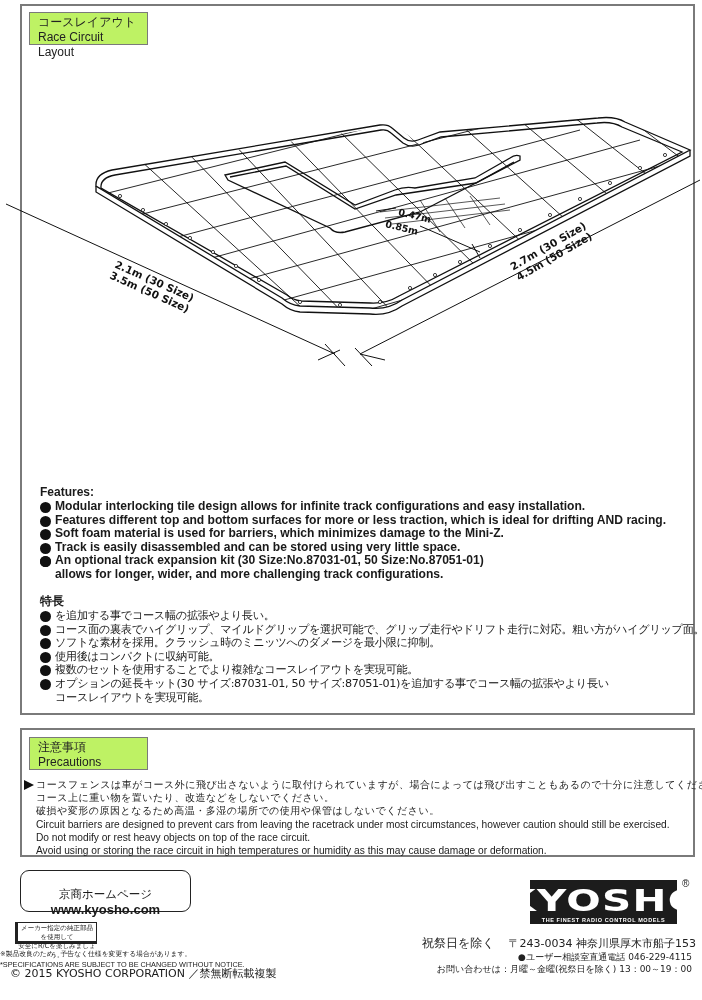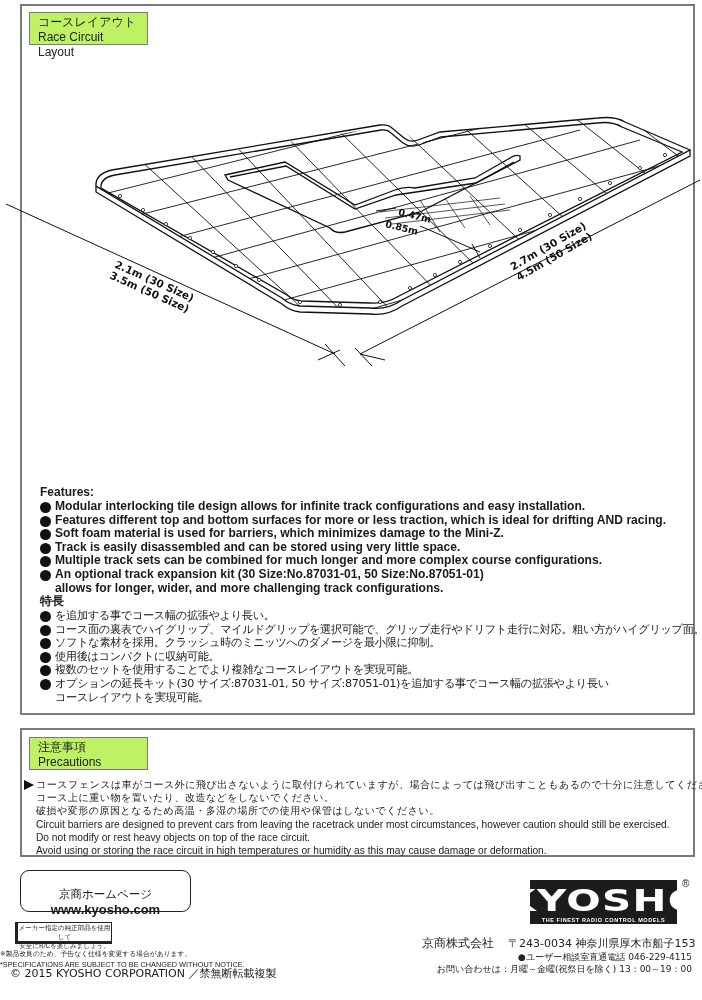--- a/index.html
+++ b/index.html
@@ -35,21 +35,21 @@
 
     .prec-body { position: absolute; left: 24px; top: 778px; width: 668px; font-size: 10.2px; line-height: 13.2px; color: #222; }
     .prec-body .row { position: relative; padding-left: 12px; white-space: nowrap; }
     .prec-body .arrow { position: absolute; left: 0; top: 2px; width: 0; height: 0; border-top: 5px solid transparent; border-bottom: 5px solid transparent; border-left: 10px solid #111; }
     .prec-body .jp { font-family: "DejaVu Sans", sans-serif; font-size: 10px; letter-spacing: 0.5px; }
 
     .homepage-box { position: absolute; left: 20px; top: 870px; width: 171px; height: 42px; border: 1.5px solid #222; border-radius: 9px; text-align: center; }
     .homepage-box .jp { font-family: "DejaVu Sans", sans-serif; font-size: 11.5px; line-height: 16px; margin-top: 15px; }
     .homepage-box .url { font-weight: bold; font-size: 13px; line-height: 16px; }
 
-    .genuine-box { position: absolute; left: 15px; top: 922px; width: 97px; height: 22px; border: 1px solid #222; border-left: 3px solid #222; border-bottom: 3px solid #222; font-family: "DejaVu Sans", sans-serif; font-size: 6.5px; line-height: 9px; text-align: center; padding-top: 1px; }
+    .genuine-box { position: absolute; left: 15px; top: 922px; width: 82px; height: 22px; border: 1px solid #222; border-left: 3px solid #222; border-bottom: 3px solid #222; font-family: "DejaVu Sans", sans-serif; font-size: 6.5px; line-height: 9px; text-align: center; padding-top: 1px; }
 
     .notices { position: absolute; left: 0; top: 950px; font-size: 7.3px; line-height: 9.5px; white-space: nowrap; }
     .notices .jp { font-family: "DejaVu Sans", sans-serif; font-size: 6.8px; }
     .notices .copy { padding-left: 10px; font-size: 11px; }
 
     .logo { position: absolute; left: 530px; top: 880px; width: 147px; height: 44px; background: #1c1c1c; color: #fff; text-align: center; }
     .logo .word { font-family: "DejaVu Sans", sans-serif; font-weight: bold; font-size: 30px; line-height: 34px; letter-spacing: 1px; transform: scaleX(1.35); display: inline-block; margin-top: 4px; }
     .logo .tag { font-size: 5.5px; font-weight: bold; letter-spacing: 0.6px; line-height: 8px; margin-top: -2px; }
     .reg { position: absolute; left: 682px; top: 878px; font-size: 10px; }
 
@@ -162,21 +162,21 @@
 <div class="dim-label" id="dim-047">0.47m</div>
 <div class="dim-label" id="dim-085">0.85m</div>
 
 <div class="features">
   <h3>Features:</h3>
   <ul class="feat-list">
     <li><span class="bullet"></span><span>Modular interlocking tile design allows for infinite track configurations and easy installation.</span></li>
     <li><span class="bullet"></span><span>Features different top and bottom surfaces for more or less traction, which is ideal for drifting AND racing.</span></li>
     <li><span class="bullet"></span><span>Soft foam material is used for barriers, which minimizes damage to the Mini-Z.</span></li>
     <li><span class="bullet"></span><span>Track is easily disassembled and can be stored using very little space.</span></li>
-    <li><span class="bullet"></span><span>Multiple track sets can be combined for much longer and more complex course configurations.</span></li>
+    <li><span class="bullet"></span></li>
     <li><span class="bullet"></span><span>An optional track expansion kit (30 Size:No.87031-01, 50 Size:No.87051-01)</span><span class="cont">allows for longer, wider, and more challenging track configurations.</span></li>
   </ul>
 </div>
 
 <div class="features-jp">
   <h3>特長</h3>
   <ul class="feat-list">
     <li><span class="bullet"></span><span>を追加する事でコース幅の拡張やより長い。</span></li>
     <li><span class="bullet"></span><span>コース面の裏表でハイグリップ、マイルドグリップを選択可能で、グリップ走行やドリフト走行に対応。粗い方がハイグリップ面。</span></li>
     <li><span class="bullet"></span><span>ソフトな素材を採用。クラッシュ時のミニッツへのダメージを最小限に抑制。</span></li>
@@ -216,16 +216,16 @@
   <div class="copy jp">© 2015 KYOSHO CORPORATION ／禁無断転載複製</div>
 </div>
 
 <div class="logo">
   <div class="word">KYOSHO</div>
   <div class="tag">THE FINEST RADIO CONTROL MODELS</div>
 </div>
 <div class="reg">®</div>
 
 <div class="company">
-  <div class="line1"><span class="name">京商株式会社</span><span>〒243-0034 神奈川県厚木市船子153</span></div>
+  <div class="line1"><span class="name">祝祭日を除く</span><span>〒243-0034 神奈川県厚木市船子153</span></div>
   <div class="line2">●ユーザー相談室直通電話 046-229-4115</div>
   <div class="line3">お問い合わせは：月曜～金曜(祝祭日を除く) 13：00～19：00</div>
 </div>
 
 </body></html>

